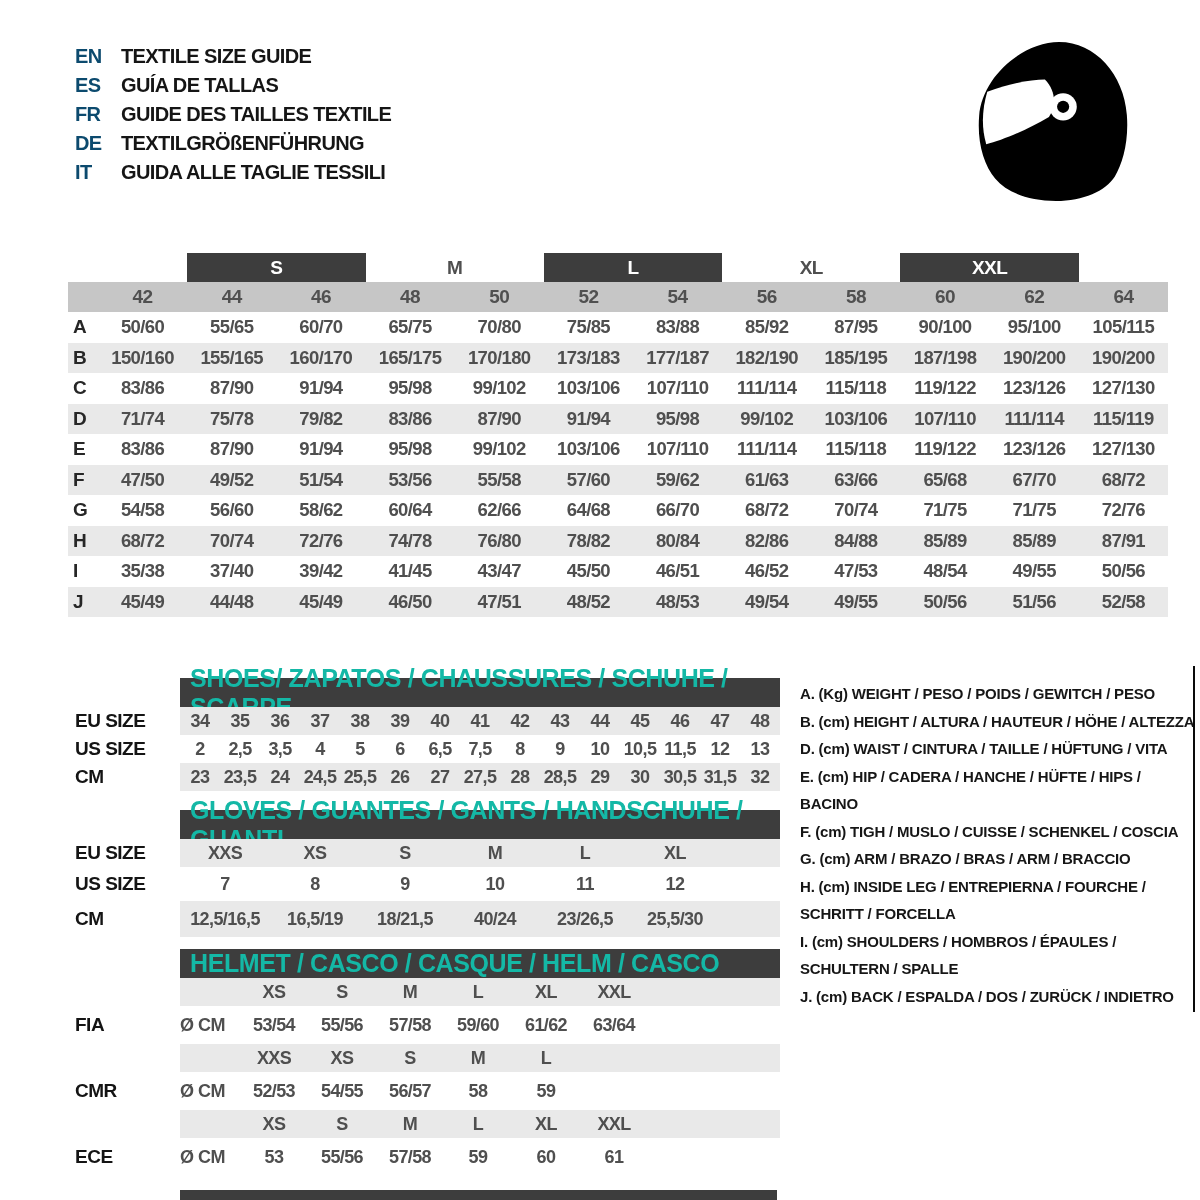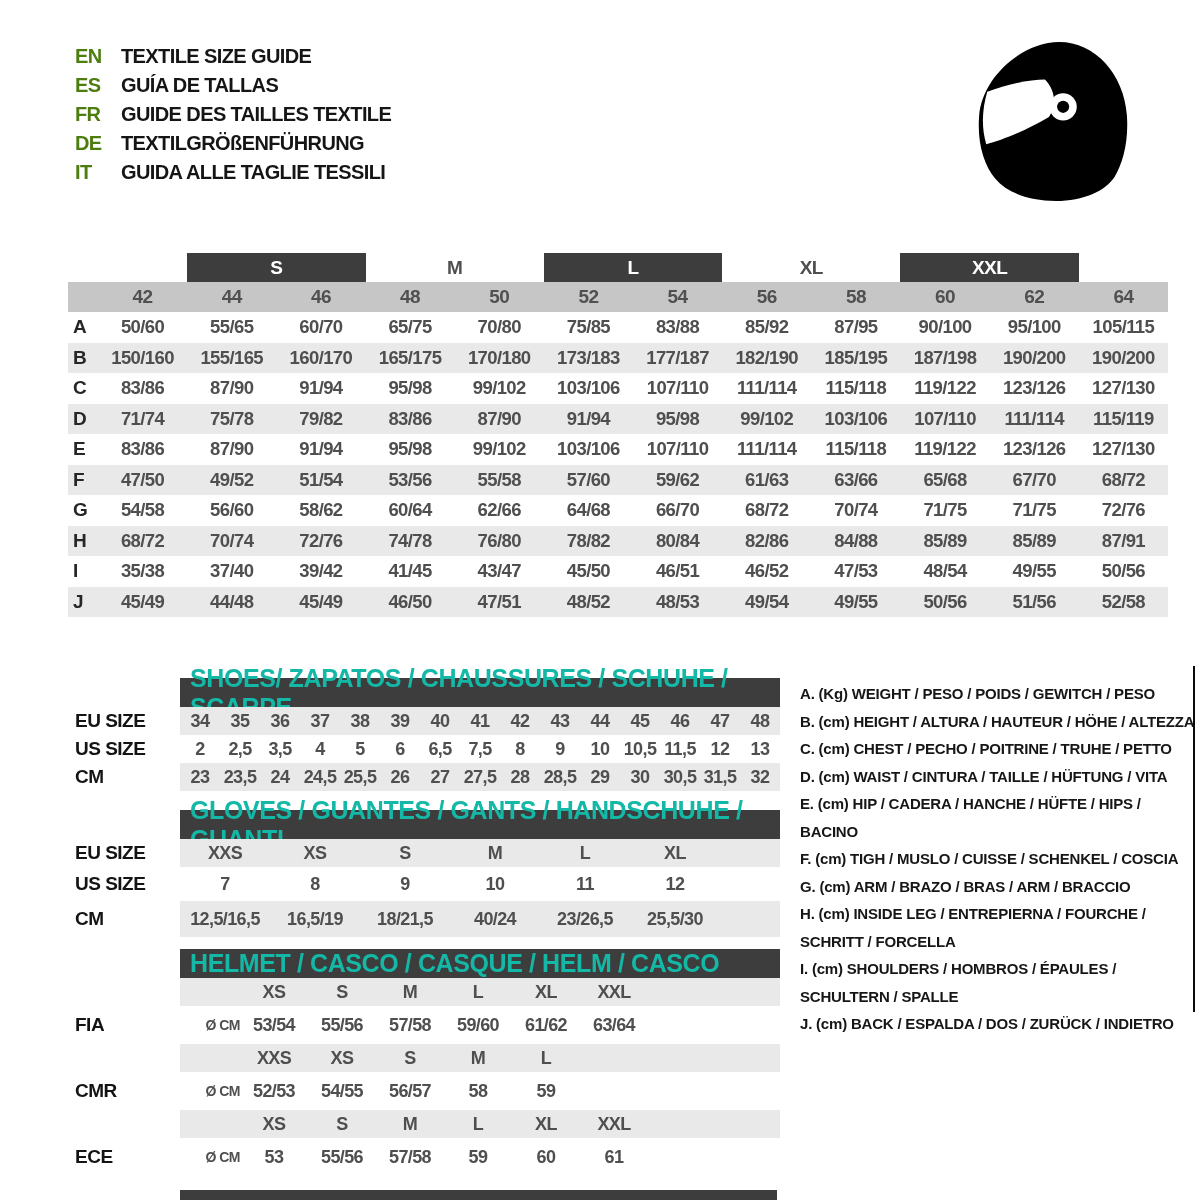--- a/index.html
+++ b/index.html
@@ -9,21 +9,21 @@
     font-family:"Liberation Sans", sans-serif;
     position:relative;
     overflow:hidden;
     -webkit-font-smoothing:antialiased;
   }
   .page { position:absolute; inset:0; }
 
   
   .langs { position:absolute; left:75px; top:42px; }
   .lang-row { display:flex; height:29px; align-items:center; }
-  .lang-code { width:46px; font-weight:bold; font-size:20px; color:#4d7c0f; letter-spacing:-0.6px; }
+  .lang-code { width:46px; font-weight:bold; font-size:20px; color:#0c4a6e; letter-spacing:-0.6px; }
   .lang-title { font-weight:bold; font-size:20px; color:#151515; letter-spacing:-0.6px; }
 
   
   .helmet-wrap { position:absolute; left:972px; top:36px; width:162px; height:172px; }
 
   
   .main-table { position:absolute; left:68px; top:253px; width:1100px; }
   .band-row, .num-row, .t-row { display:grid; grid-template-columns:30px repeat(12,1fr); }
   .band-row { height:29px; }
   .band { display:flex; align-items:center; justify-content:center;
@@ -47,21 +47,21 @@
   .row-cells { width:600px; display:grid; align-items:center; }
   .row-cells.shaded { background:#e9e9e9; }
   .row-cells .cell { font-size:18px; }
   .shoes-grid { grid-template-columns:repeat(15,40px); }
   .gloves-grid { grid-template-columns:repeat(6,90px) 1fr; }
   .helmet-grid { grid-template-columns:60px repeat(6,68px) 1fr; }
   .h-row-sizes { height:28px; }
   .h-row-data { height:38px; }
   .sh-row { height:28px; }
   .gl-row-1 { height:28px; } .gl-row-2 { height:34px; } .gl-row-3 { height:36px; }
-  .unit-cell { text-align:right; font-weight:bold; font-size:14px; color:#4f4f4f; letter-spacing:-0.5px; }
+  .unit-cell { text-align:left; font-weight:bold; font-size:18px; color:#4f4f4f; letter-spacing:-0.5px; }
   .gloves-block { margin-top:19px; }
   .helmet-block { margin-top:12px; }
 
   
   .legend { position:absolute; left:800px; top:680px; width:400px; }
   .legend-item { font-weight:bold; font-size:15px; color:#161616;
                  line-height:27.5px; letter-spacing:-0.2px; }
 
   
   .edge-line { position:absolute; left:1193px; top:666px; width:2px; height:346px; background:#0a0a0a; }
@@ -474,21 +474,20 @@
             </div>
           </div>
         </div>
     </div>
 
   </div>
 
   <div class="legend">
       <div class="legend-item">A. (Kg) WEIGHT / PESO / POIDS / GEWITCH / PESO</div>
       <div class="legend-item">B. (cm) HEIGHT / ALTURA / HAUTEUR / HÖHE / ALTEZZA</div>
-      <div class="legend-item">C. (cm) CHEST / PECHO / POITRINE / TRUHE / PETTO</div>
       <div class="legend-item">D. (cm) WAIST / CINTURA / TAILLE / HÜFTUNG / VITA</div>
       <div class="legend-item">E. (cm) HIP / CADERA / HANCHE / HÜFTE / HIPS / BACINO</div>
       <div class="legend-item">F. (cm) TIGH / MUSLO / CUISSE / SCHENKEL / COSCIA</div>
       <div class="legend-item">G. (cm) ARM / BRAZO / BRAS / ARM / BRACCIO</div>
       <div class="legend-item">H. (cm) INSIDE LEG / ENTREPIERNA / FOURCHE / SCHRITT / FORCELLA</div>
       <div class="legend-item">I. (cm) SHOULDERS / HOMBROS / ÉPAULES / SCHULTERN / SPALLE</div>
       <div class="legend-item">J. (cm) BACK / ESPALDA / DOS / ZURÜCK / INDIETRO</div>
     </div>
 
   <div class="edge-line"></div>

